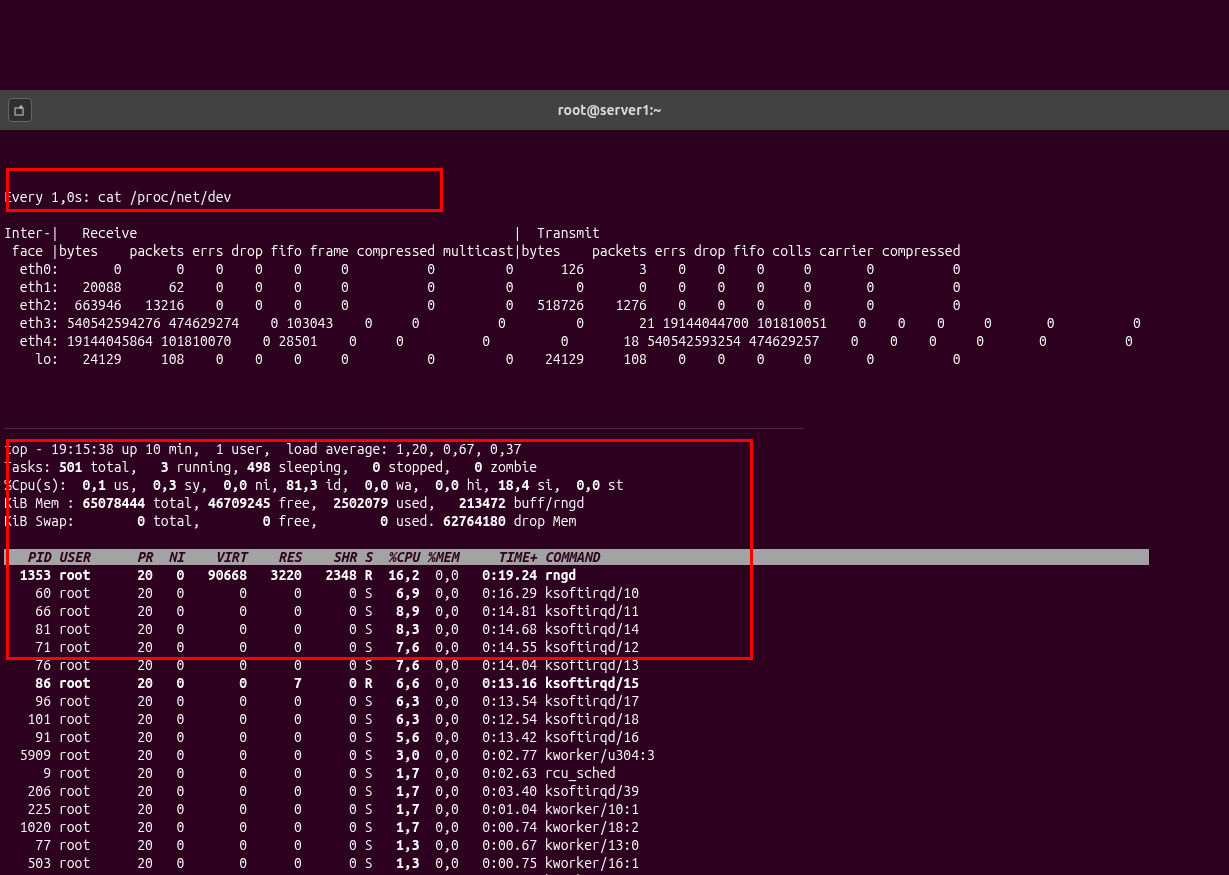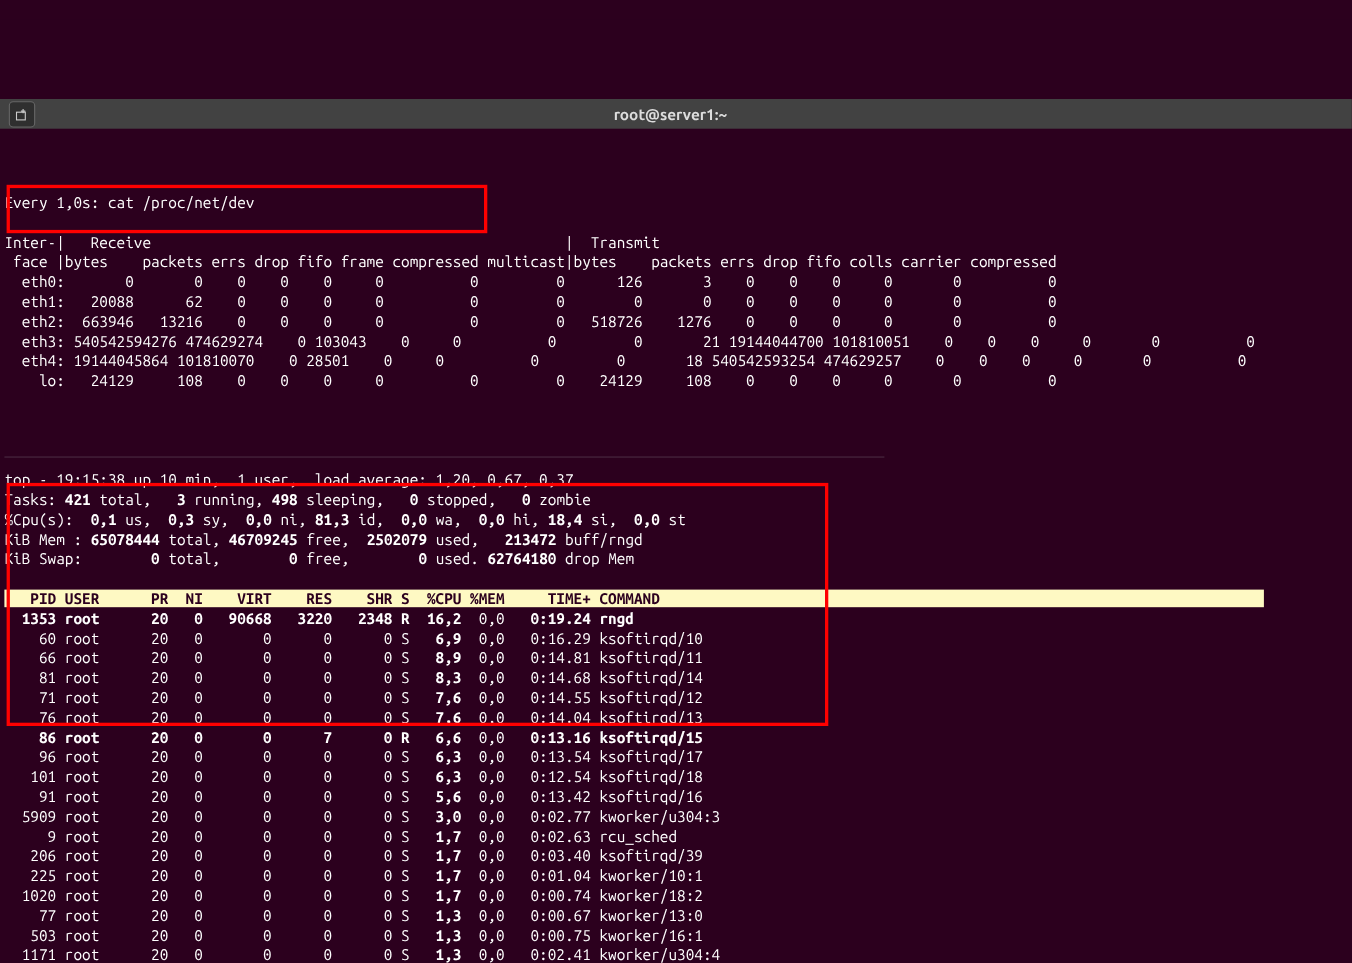--- a/index.html
+++ b/index.html
@@ -11,21 +11,21 @@
     font-size: 14px;
     line-height: 18px;
     white-space: pre;
     width: 1229px;
     height: 875px;
     overflow: hidden;
     box-sizing: border-box;
   }
   .titlebar {
     background: #424242;
-    height: 27px;
+    height: 40px;
     display: flex;
     align-items: center;
     padding: 0 8px;
     font-family: Ubuntu, Cantarell, sans-serif;
     font-size: 14px;
     font-weight: bold;
   }
   .titlebar .icon-btn {
     width: 22px;
     height: 22px;
@@ -42,22 +42,23 @@
     text-align: center;
     color: #ddd;
     margin-right: 40px;
   }
   .term {
     padding: 4px 4px;
     white-space: pre;
   }
   .bold { font-weight: bold; }
   .inv {
-    background: #fef9c3;
+    background: #a3a3a3;
     color: #2c001e;
+    font-style: italic;
   }
   .hl {
     position: absolute;
     border: 3px solid #ff0000;
     background: transparent;
     pointer-events: none;
     box-sizing: border-box;
   }
   .divider {
     display:inline-block;
@@ -92,21 +93,21 @@
   eth1:   20088      62    0    0    0     0          0         0        0       0    0    0    0     0       0          0
   eth2:  663946   13216    0    0    0     0          0         0   518726    1276    0    0    0     0       0          0
   eth3: 540542594276 474629274    0 103043    0     0          0         0       21 19144044700 101810051    0    0    0     0       0          0
   eth4: 19144045864 101810070    0 28501    0     0          0         0       18 540542593254 474629257    0    0    0     0       0          0
     lo:   24129     108    0    0    0     0          0         0    24129     108    0    0    0     0       0          0</span>
 
 
 
 <span class="divider"></span>
 <span>top - 19:15:38 up 10 min,  1 user,  load average: 1,20, 0,67, 0,37</span>
-<span><span>Tasks: </span><span class="bold">421</span><span> total,   </span><span class="bold">3</span><span> running, </span><span class="bold">498</span><span> sleeping,   </span><span class="bold">0</span><span> stopped,   </span><span class="bold">0</span><span> zombie</span></span>
+<span><span>Tasks: </span><span class="bold">501</span><span> total,   </span><span class="bold">3</span><span> running, </span><span class="bold">498</span><span> sleeping,   </span><span class="bold">0</span><span> stopped,   </span><span class="bold">0</span><span> zombie</span></span>
 <span><span>%Cpu(s):  </span><span class="bold">0,1</span><span> us,  </span><span class="bold">0,3</span><span> sy,  </span><span class="bold">0,0</span><span> ni, </span><span class="bold">81,3</span><span> id,  </span><span class="bold">0,0</span><span> wa,  </span><span class="bold">0,0</span><span> hi, </span><span class="bold">18,4</span><span> si,  </span><span class="bold">0,0</span><span> st</span></span>
 <span><span>KiB Mem : </span><span class="bold">65078444</span><span> total, </span><span class="bold">46709245</span><span> free,  </span><span class="bold">2502079</span><span> used,   </span><span class="bold">213472</span><span> buff/rngd</span></span>
 <span><span>KiB Swap:        </span><span class="bold">0</span><span> total,        </span><span class="bold">0</span><span> free,        </span><span class="bold">0</span><span> used. </span><span class="bold">62764180</span><span> drop Mem </span></span>
 
 <span class="inv bold">   PID USER      PR  NI    VIRT    RES    SHR S  %CPU %MEM     TIME+ COMMAND                                                                      </span>
 <span id="top-rows"><span class="bold">  1353 root      20   0   90668   3220   2348 R  16,2 </span> 0,0 <span class="bold">  0:19.24 rngd</span>
     60 root      20   0       0      0      0 S <span class="bold">  6,9</span>  0,0   0:16.29 ksoftirqd/10
     66 root      20   0       0      0      0 S <span class="bold">  8,9</span>  0,0   0:14.81 ksoftirqd/11
     81 root      20   0       0      0      0 S <span class="bold">  8,3</span>  0,0   0:14.68 ksoftirqd/14
     71 root      20   0       0      0      0 S <span class="bold">  7,6</span>  0,0   0:14.55 ksoftirqd/12

